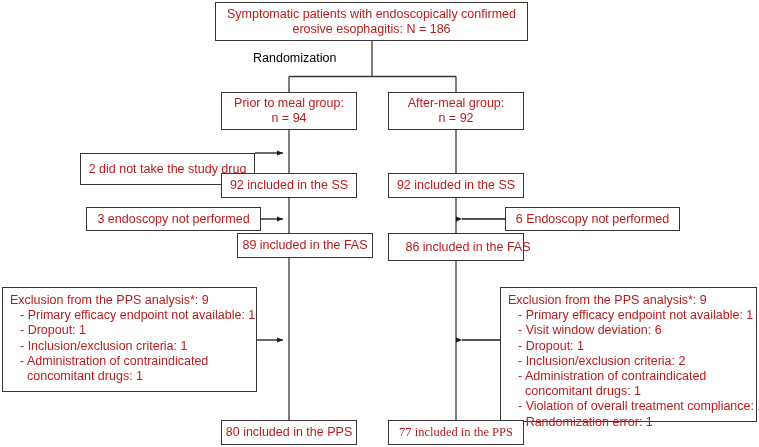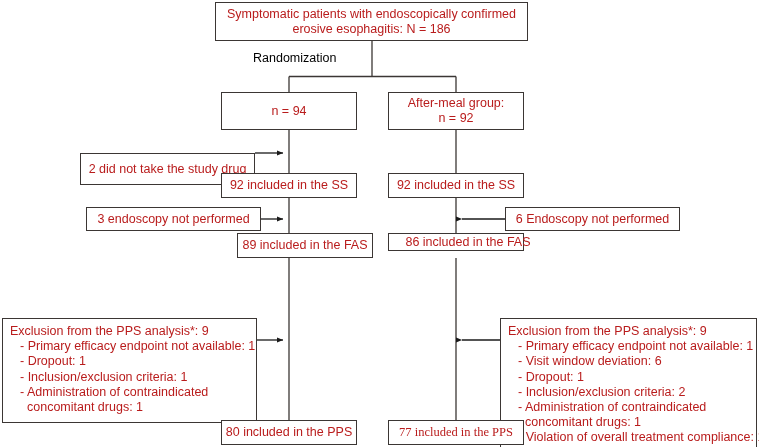--- a/index.html
+++ b/index.html
@@ -42,21 +42,20 @@
   }
   .box .ln {
     display: block;
     white-space: nowrap;
   }
   .box.left-align {
     align-items: flex-start;
     text-align: left;
     justify-content: flex-start;
     padding: 5px 6px 5px 7px;
-    margin-top: 31px;
   }
   .box.left-align .ln {
     white-space: nowrap;
     line-height: 15.2px;
   }
   .indent {
     padding-left: 10px;
   }
   .indent2 {
     padding-left: 17px;
@@ -113,20 +112,21 @@
   </svg>
 
   <div class="box" style="left:215px; top:2px; width:313px; height:39px;">
     <span class="ln">Symptomatic patients with endoscopically confirmed</span>
     <span class="ln">erosive esophagitis: N = 186</span>
   </div>
 
   <div class="plain-label" style="left:253px; top:51px;">Randomization</div>
 
   <div class="box" style="left:221px; top:92px; width:136px; height:38px;">
+    <span class="ln">Prior to meal group:</span>
     <span class="ln">n = 94</span>
   </div>
   <div class="box" style="left:388px; top:92px; width:136px; height:38px;">
     <span class="ln">After-meal group:</span>
     <span class="ln">n = 92</span>
   </div>
 
   <div class="box" style="left:80px; top:153px; width:175px; height:32px;">
     <span class="ln">2 did not take the study drug</span>
   </div>
@@ -141,21 +141,21 @@
   <div class="box" style="left:80px; top:207px; width:175px; height:24px;margin-left:6px;">
     <span class="ln">3 endoscopy not performed</span>
   </div>
   <div class="box" style="left:505px; top:207px; width:175px; height:24px;">
     <span class="ln">6 Endoscopy not performed</span>
   </div>
 
   <div class="box" style="left:221px; top:233px; width:136px; height:25px;margin-left:16px;">
     <span class="ln">89 included in the FAS</span>
   </div>
-  <div class="box" style="left:388px; top:233px; width:136px; height:18px;padding-left:24px;">
+  <div class="box" style="left:388px; top:233px; width:136px; height:28px;padding-left:24px;">
     <span class="ln">86 included in the FAS</span>
   </div>
 
   <div class="box left-align" style="left:2px; top:287px; width:255px; height:105px;">
     <span class="ln">Exclusion from the PPS analysis*: 9</span>
     <span class="ln indent">- Primary efficacy endpoint not available: 1</span>
     <span class="ln indent">- Dropout: 1</span>
     <span class="ln indent">- Inclusion/exclusion criteria: 1</span>
     <span class="ln indent">- Administration of contraindicated</span>
     <span class="ln indent2">concomitant drugs: 1</span>

